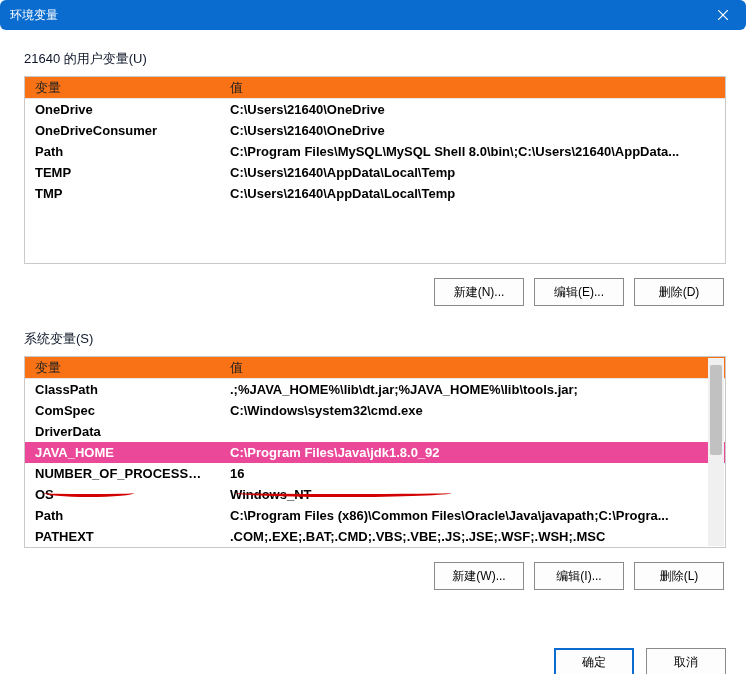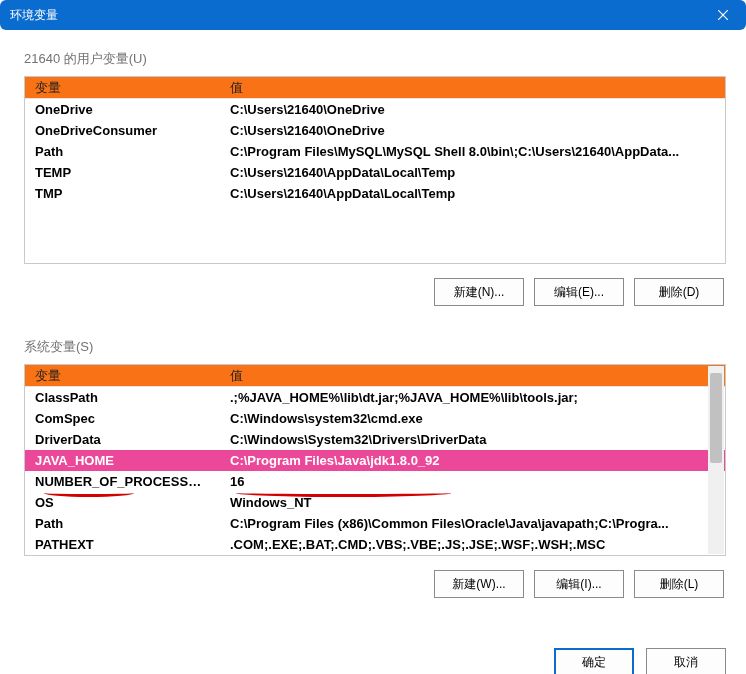--- a/index.html
+++ b/index.html
@@ -38,21 +38,21 @@
   .close-btn svg { width: 10px; height: 10px; stroke: #fff; stroke-width: 1.2; }
 
   
   .content {
     padding: 20px 20px 0 24px;
   }
 
   .section-label {
     font-size: 13px;
     margin-bottom: 8px;
-    color: #737373;
+    color: #0f172a;
   }
 
   
   .table-wrap {
     border: 1px solid #c9c9c9;
     margin-bottom: 14px;
     background: #fff;
     position: relative;
   }
   .user-table { height: 188px; }
@@ -113,21 +113,21 @@
     background: #c1c1c1;
     border-radius: 2px;
     z-index: 2;
   }
 
   
   .btn-row {
     display: flex;
     justify-content: flex-end;
     gap: 10px;
-    margin-bottom: 32px;
+    margin-bottom: 24px;
     padding-right: 2px;
   }
   .btn {
     min-width: 90px;
     height: 28px;
     border: 1px solid #8a8a8a;
     background: #fdfdfd;
     font-size: 12px;
     display: flex;
     align-items: center;
@@ -222,21 +222,20 @@
         <div class="row">
           <div class="cell col-var">ClassPath</div>
           <div class="cell col-val">.;%JAVA_HOME%\lib\dt.jar;%JAVA_HOME%\lib\tools.jar;</div>
         </div>
         <div class="row">
           <div class="cell col-var">ComSpec</div>
           <div class="cell col-val">C:\Windows\system32\cmd.exe</div>
         </div>
         <div class="row">
           <div class="cell col-var">DriverData</div>
-          <div class="cell col-val">C:\Windows\System32\Drivers\DriverData</div>
         </div>
         <div class="row selected">
           <div class="cell col-var">JAVA_HOME</div>
           <div class="cell col-val">C:\Program Files\Java\jdk1.8.0_92</div>
         </div>
         <div class="row">
           <div class="cell col-var">NUMBER_OF_PROCESSORS</div>
           <div class="cell col-val">16</div>
         </div>
         <div class="row">

